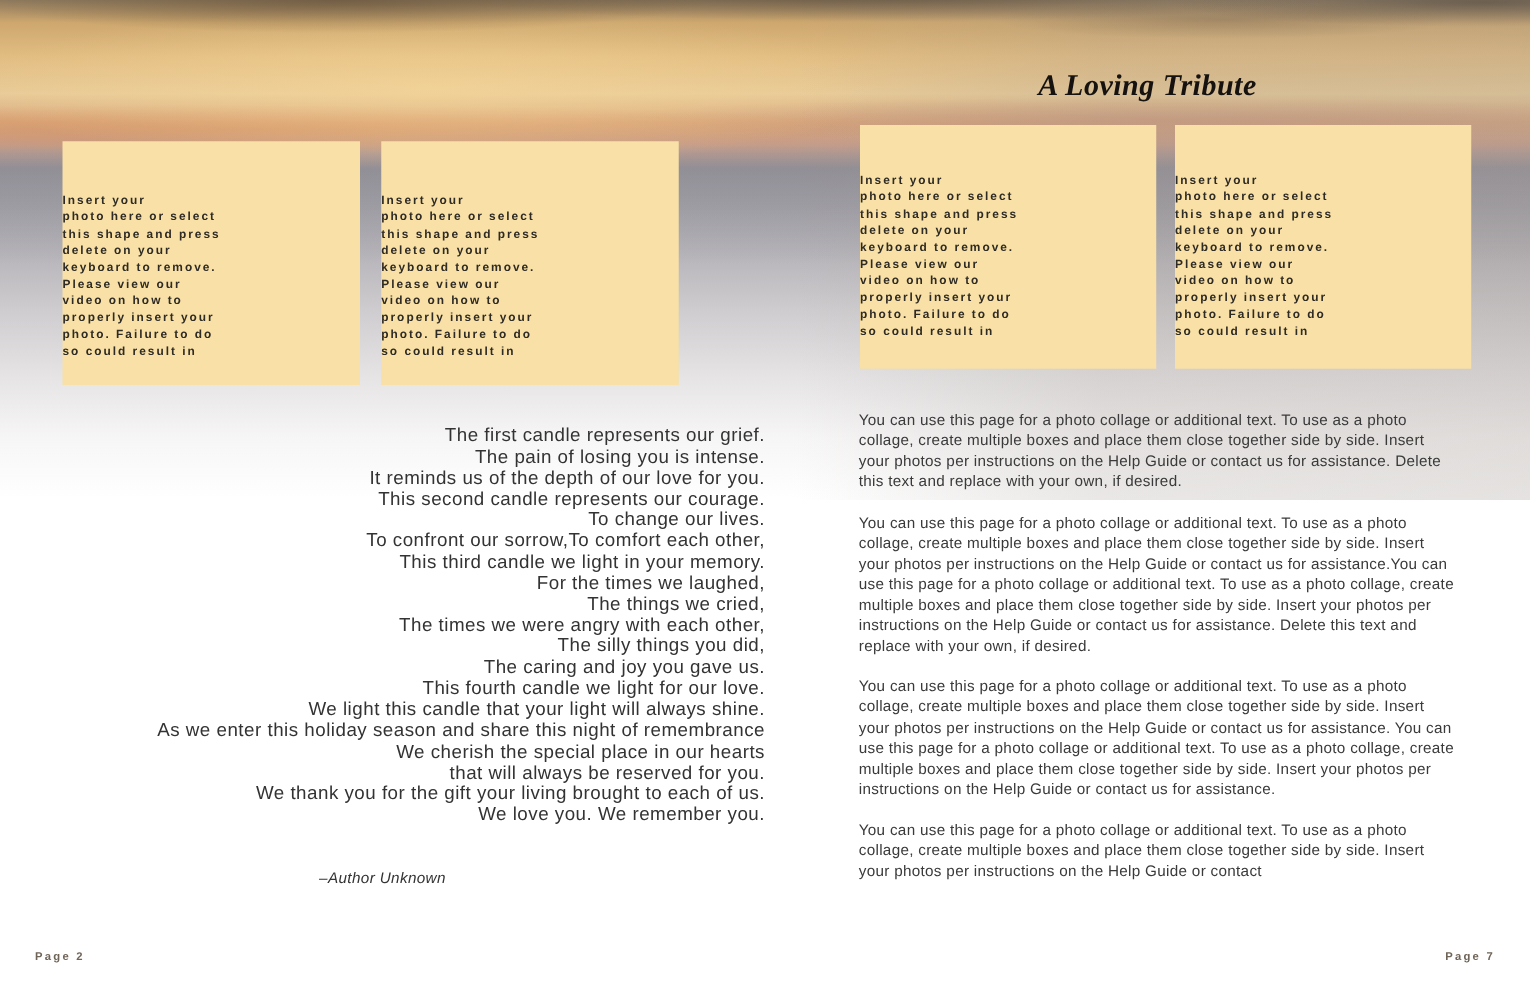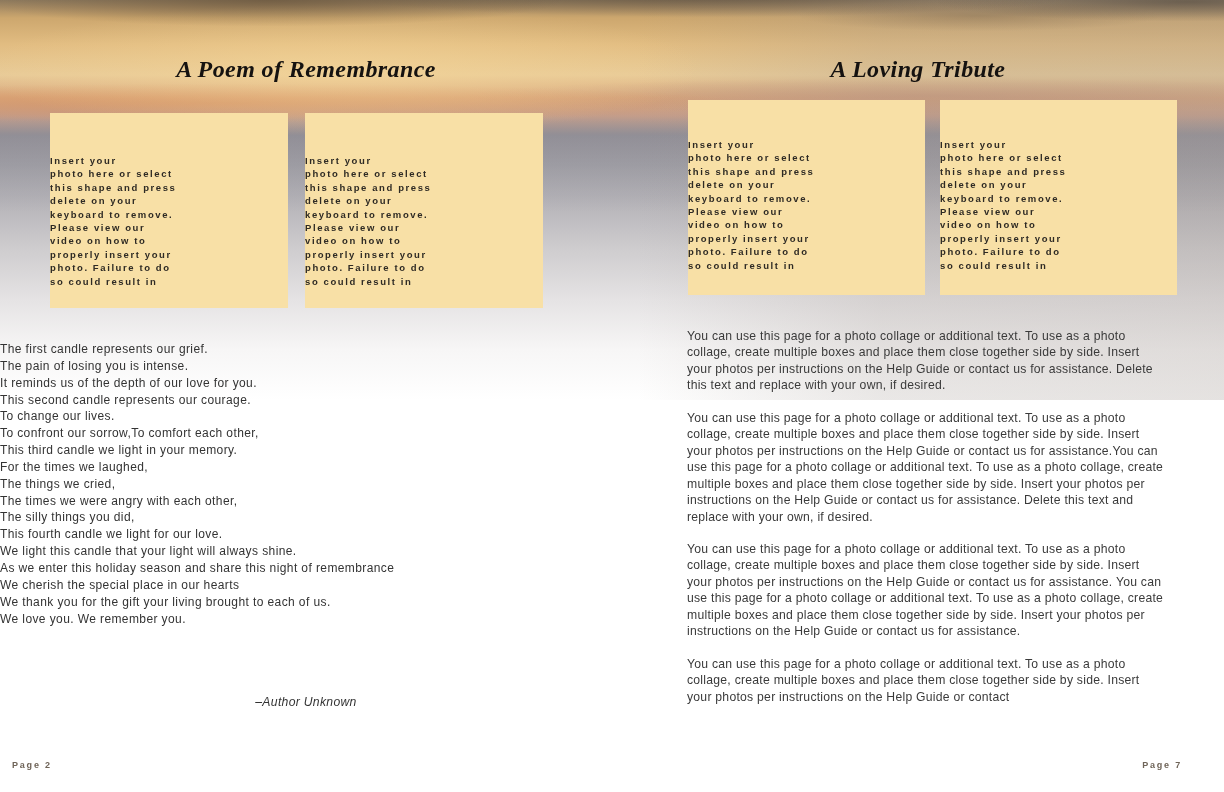--- a/index.html
+++ b/index.html
@@ -38,49 +38,48 @@
     text-align:left;color:#2e2a24;
     font-size:9.5px;font-weight:bold;letter-spacing:1.6px;line-height:13.4px;
     box-sizing:border-box;
   }
   .box-l{top:113px;height:195px;width:238px;padding-top:41px;}
   .box-r{top:100px;height:195px;width:237px;padding-top:38px;}
   .box1{left:50px;}  .box2{left:305px;}
   .box3{left:688px;} .box4{left:940px;}
   
   .poem{
-    position:absolute;left:0;top:341px;width:612px;text-align:left;
-    font-size:12px;line-height:16.85px;letter-spacing:0.4px;color:#333333;
+    position:absolute;left:0;top:341px;width:612px;text-align:right;
+    font-size:15px;line-height:16.85px;letter-spacing:0.4px;color:#333333;
   }
   .author{
     position:absolute;left:0;top:695px;width:612px;text-align:center;
     font-style:italic;font-size:12.2px;letter-spacing:0.3px;color:#333333;
   }
   
   .tribute{
     position:absolute;left:687px;top:328px;width:478px;text-align:left;
     font-size:12.2px;line-height:16.45px;letter-spacing:0.25px;color:#3a3a3a;
   }
   .tribute .para{margin:0 0 16px 0;}
   
   .page-num{
     position:absolute;top:760px;font-size:9px;font-weight:bold;
     letter-spacing:1.8px;color:#6f6458;
   }
-  .pn-left{left:12px;}
-  .pn-right{right:42px;}
+  .pn-left{left:28px;}
+  .pn-right{right:28px;}
 </style>
 </head>
 <body>
 
 <div class="canvas">
 
   <div class="sky"></div>
 
-  <div class="page-title title-left">A Poem of Remembrance</div>
 
   <div class="photo-box box-l box1" style="background: rgb(248, 224, 166);">
       <div class="ph-line">Insert your</div>
       <div class="ph-line">photo here or select</div>
       <div class="ph-line">this shape and press</div>
       <div class="ph-line">delete on your</div>
       <div class="ph-line">keyboard to remove.</div>
       <div class="ph-line">Please view our</div>
       <div class="ph-line">video on how to</div>
       <div class="ph-line">properly insert your</div>
@@ -105,24 +104,26 @@
       <div class="poem-line">The pain of losing you is intense.</div>
       <div class="poem-line">It reminds us of the depth of our love for you.</div>
       <div class="poem-line">This second candle represents our courage.</div>
       <div class="poem-line">To change our lives.</div>
       <div class="poem-line">To confront our sorrow,To comfort each other,</div>
       <div class="poem-line">This third candle we light in your memory.</div>
       <div class="poem-line">For the times we laughed,</div>
       <div class="poem-line">The things we cried,</div>
       <div class="poem-line">The times we were angry with each other,</div>
       <div class="poem-line">The silly things you did,</div>
+      <div class="poem-line">The caring and joy you gave us.</div>
       <div class="poem-line">This fourth candle we light for our love.</div>
       <div class="poem-line">We light this candle that your light will always shine.</div>
       <div class="poem-line">As we enter this holiday season and share this night of remembrance</div>
       <div class="poem-line">We cherish the special place in our hearts</div>
+      <div class="poem-line">that will always be reserved for you.</div>
       <div class="poem-line">We thank you for the gift your living brought to each of us.</div>
       <div class="poem-line">We love you. We remember you.</div>
     </div>
 
   <div class="author">–Author Unknown</div>
 
   <div class="page-num pn-left">Page 2</div>
 
   <div class="page-title title-right">A Loving Tribute</div>
 

